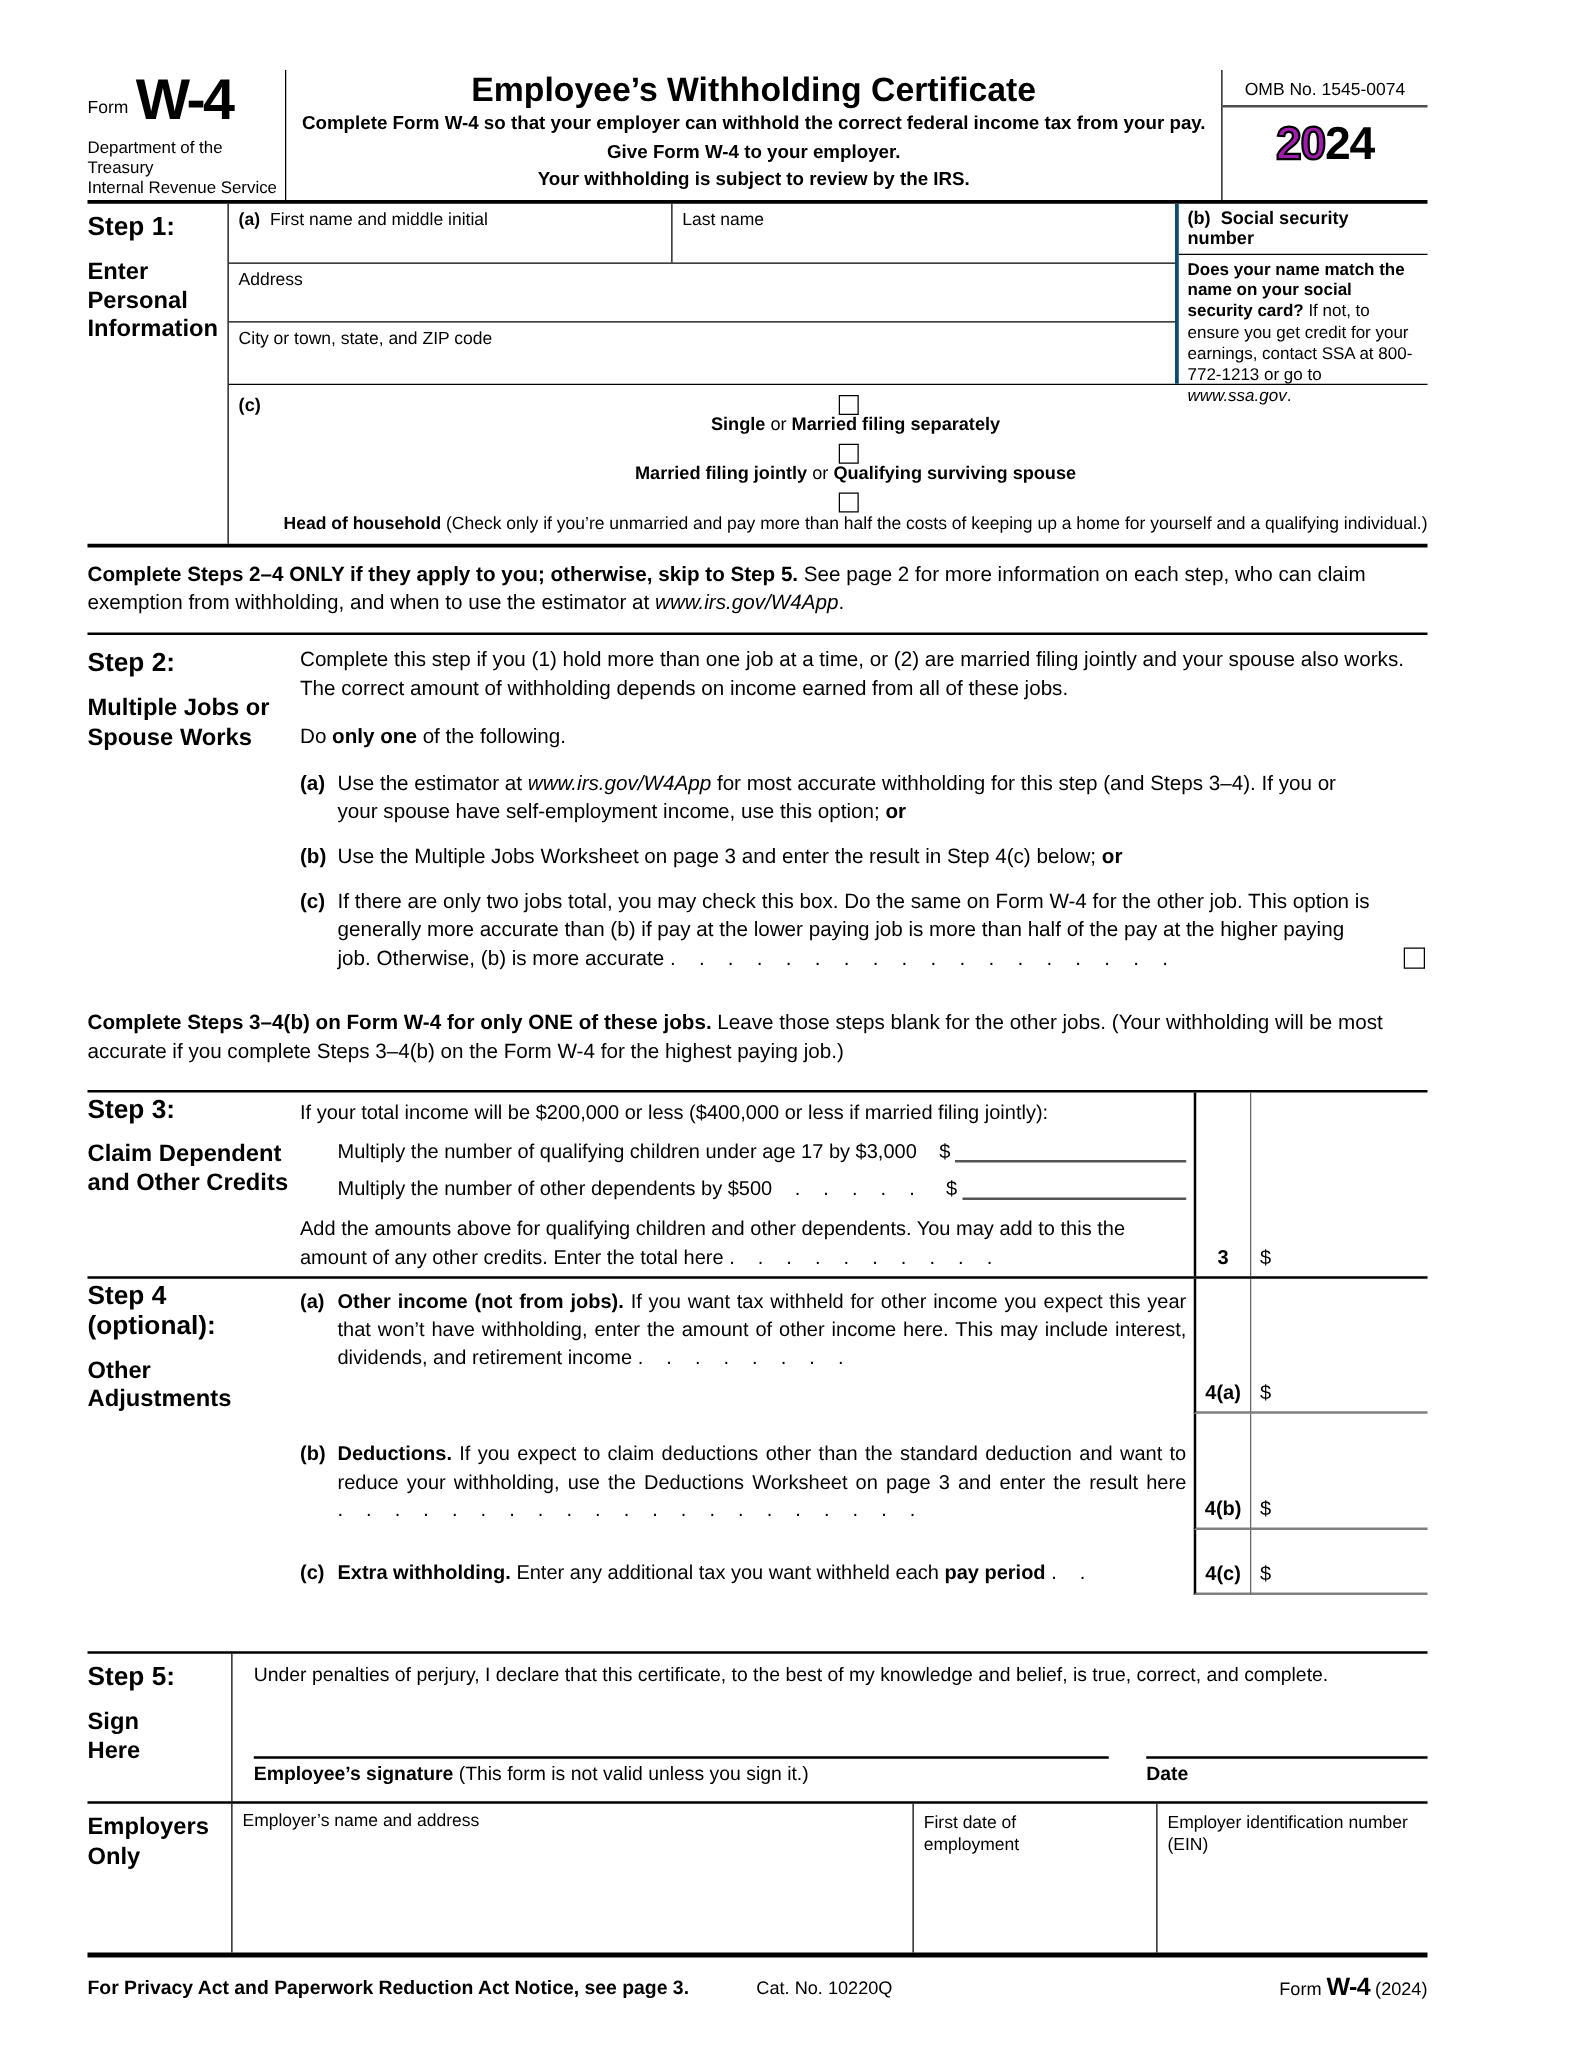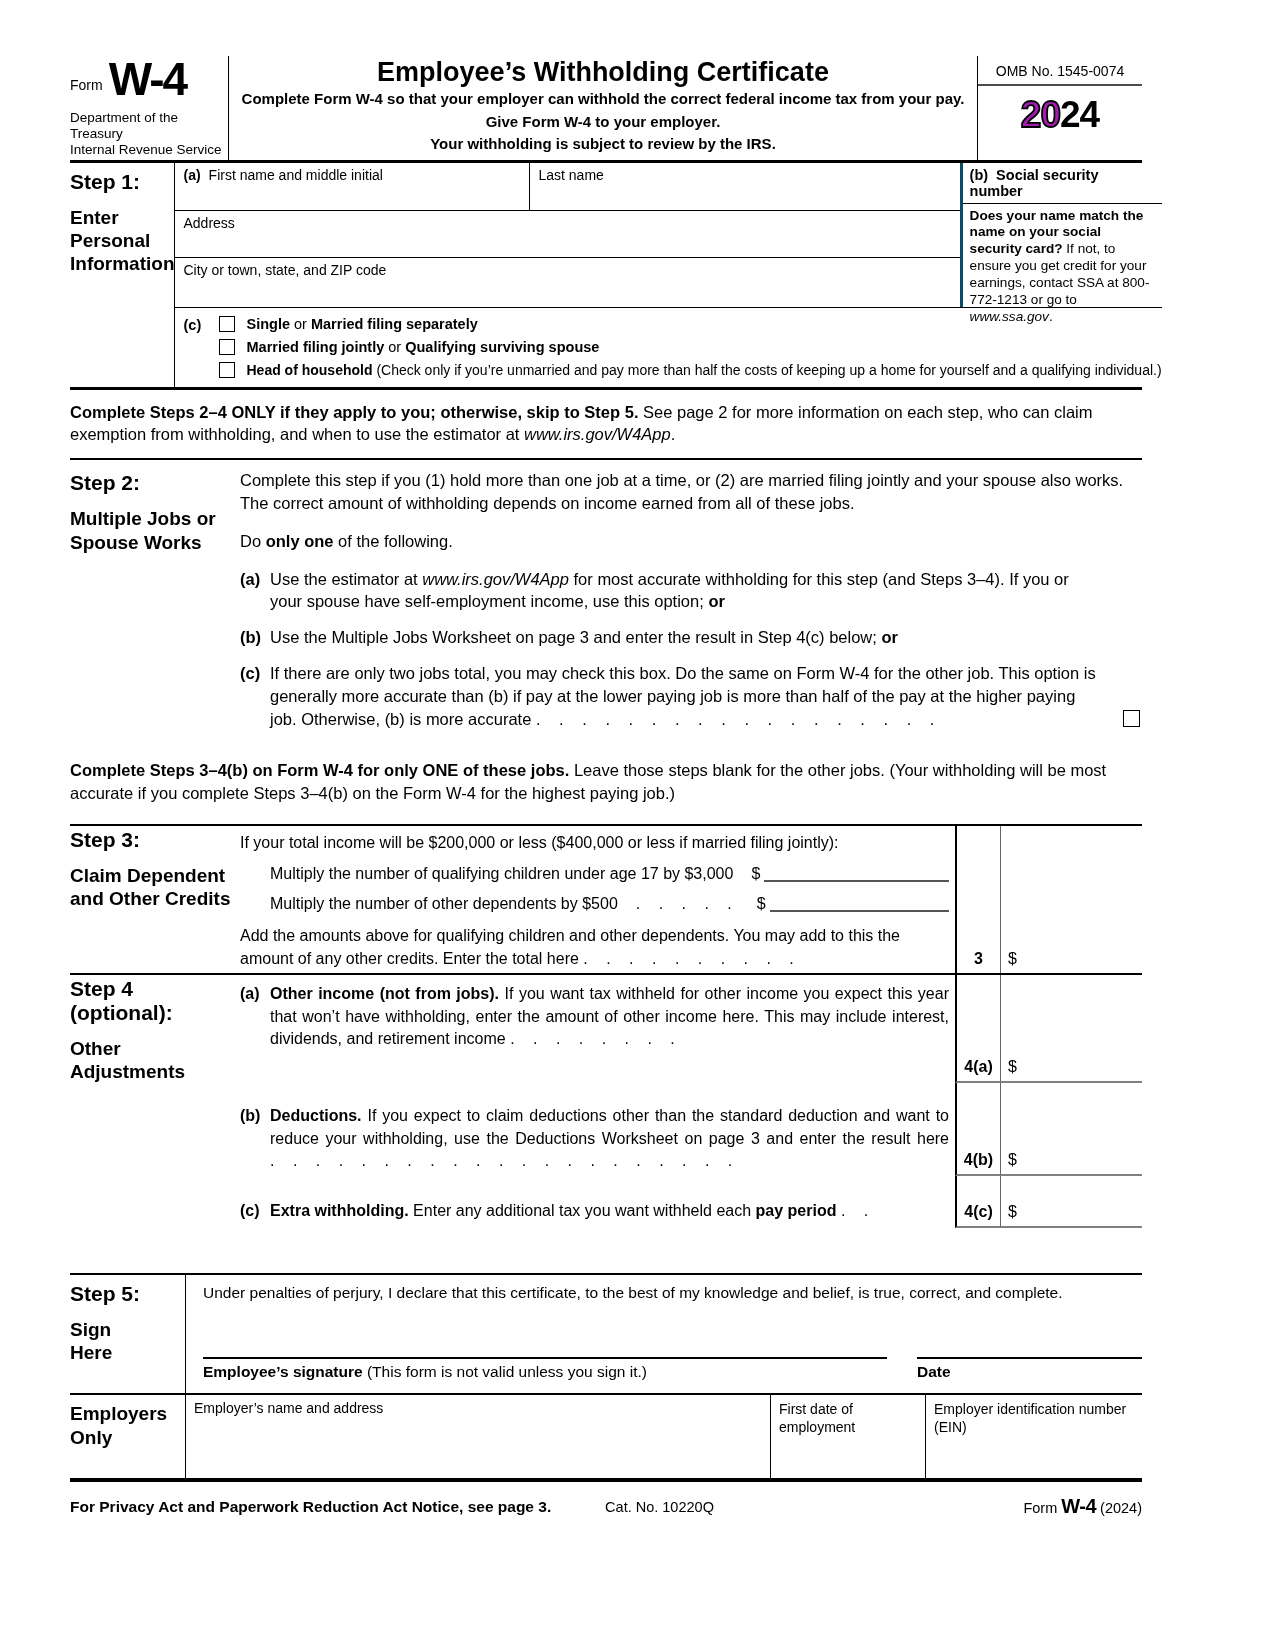--- a/index.html
+++ b/index.html
@@ -37,21 +37,21 @@
   .f-first { width:355px; border-right:1px solid #000; padding:4px 8px; font-size:14px; }
   .f-last { flex:1; padding:4px 8px; font-size:14px; }
   .f-row2 { height:47px; border-bottom:1px solid #000; padding:4px 8px; font-size:14px; }
   .f-row3 { flex:1; padding:4px 8px; font-size:14px; }
   .pfx-b { font-weight:bold; margin-right:8px; }
   .s1-right { width:202px; border-left:3px solid #0c4a6e; display:flex; flex-direction:column; }
   .ssn-cell { height:48px; border-bottom:1px solid #000; padding:4px 7px; font-size:14.5px; font-weight:bold; }
   .note-cell { flex:1; padding:4px 7px 2px; font-size:13.6px; line-height:1.24; }
   .s1-c { display:flex; padding:8px 0 9px 8px; }
   .c-prefix { font-weight:bold; font-size:14.5px; width:36px; padding-top:1px; }
-  .c-row { display:flex; align-items:center; margin-bottom:7px; }
+  .c-row { display:flex; align-items:center; margin-bottom:7px;flex-direction:column; }
   .c-row:last-child { margin-bottom:0; }
   .cbox { width:16px; height:16px; border:1.5px solid #000; background:#fff; margin-right:11px; flex:none; cursor:pointer; }
   .c-label { font-size:14.5px; white-space:nowrap; }
   .c-label.small { font-size:14px; }
 
   
   .intro { font-size:16.5px; line-height:1.36; padding:11px 0 13px; }
   .rule { border-top:2.5px solid #000; }
 
   
@@ -91,23 +91,23 @@
 
   
   .s5 { display:flex; border-top:2.5px solid #000; margin-top:45px; }
   .s5-main { flex:1; border-left:1.5px solid #000; padding:9px 0 12px 17px; }
   .s5-decl { font-size:15.5px; }
   .sig-row { display:flex; margin-top:55px; }
   .sig-block { flex:1; margin-right:30px; border-top:2px solid #000; padding-top:4px; font-size:15.5px; cursor:text; }
   .date-block { width:225px; border-top:2px solid #000; padding-top:4px; font-size:15.5px; font-weight:bold; cursor:text; }
 
   
-  .emp { display:flex; border-top:2.5px solid #000; border-bottom:4px solid #000; height:89px; }
+  .emp { display:flex; border-top:2.5px solid #000; border-bottom:4px solid #000; height:125px; }
   .emp-label-col { width:115px; padding-top:7px; font-size:19px; font-weight:bold; line-height:1.25; width:115px; }
-  .emp-main { flex:1; border-left:1.5px solid #000; display:flex; }
+  .emp-main { flex:1; border-left:1.5px solid #000; display:flex;gap:40px; }
   .emp-name { flex:1; padding:5px 8px; font-size:14px; }
   .emp-date { width:155px; border-left:1px solid #000; padding:5px 8px; font-size:14px; line-height:1.3; }
   .emp-ein { width:217px; border-left:1px solid #000; padding:5px 8px; font-size:14px; line-height:1.3; }
 
   
   .foot { display:flex; align-items:center; padding-top:13px; }
   .foot-left { flex:1.25; font-weight:bold; font-size:15.5px; }
   .foot-cat { font-size:14.5px; }
   .foot-right { flex:1; text-align:right; font-size:14.5px; }
   .foot-right .fnum { font-size:20px; font-weight:bold; letter-spacing:-0.5px; }

